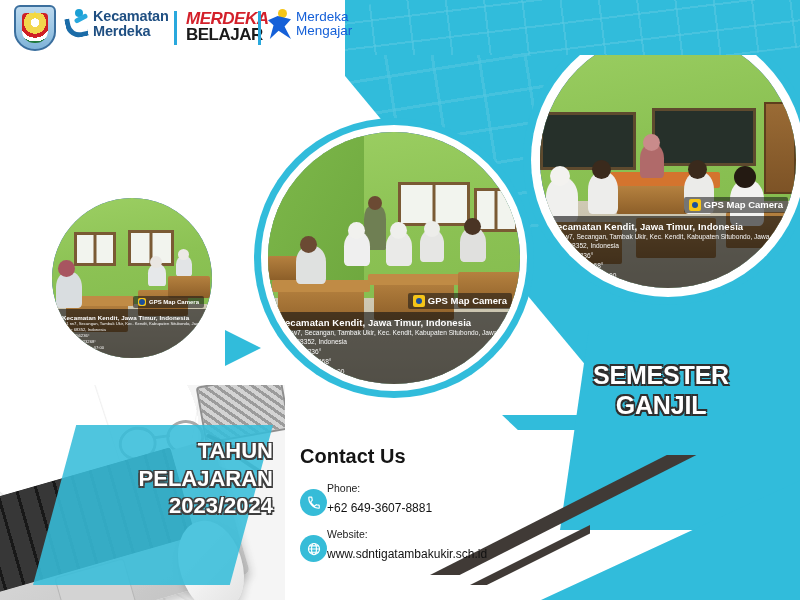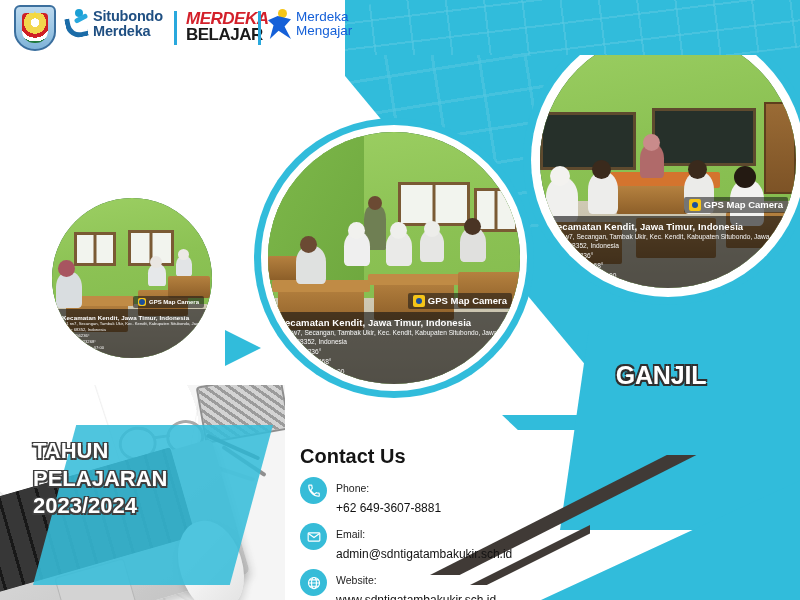--- a/index.html
+++ b/index.html
@@ -83,21 +83,21 @@
   .bg-dark-stripe { position:absolute; left:430px; top:455px; width:370px; height:120px; z-index:11;
     background:#403a36;
     clip-path:polygon(64% 0, 72% 0, 8% 100%, 0 100%); }
   .bg-dark-stripe2 { position:absolute; left:470px; top:525px; width:120px; height:60px; z-index:11;
     background:#403a36; clip-path:polygon(100% 0, 100% 14%, 14% 100%, 0 100%); }
 
   .bg-teal-notch { position:absolute; left:225px; top:330px; width:36px; height:36px; z-index:12;
     background:#31bcdb; clip-path:polygon(0 0, 100% 50%, 0 100%); }
 
   
-  .photo { position:absolute; border-radius:50%; overflow:hidden; background:#14532d; }
+  .photo { position:absolute; border-radius:50%; overflow:hidden; background:#1d4ed8; }
   .classroom { position:absolute; inset:0; }
   .wall { position:absolute; inset:0; background:linear-gradient(170deg,#9ccf63 0%,#8cc254 40%,#7fb84b 100%); }
   .wall-dark { position:absolute; left:0; top:0; width:38%; height:62%;
     background:linear-gradient(120deg,#7db84a,#6fa83f); }
   .floor { position:absolute; left:0; bottom:0; width:100%; height:34%;
     background:linear-gradient(180deg,#cfc9b4,#b8b09a); }
   .win { position:absolute; background:#f2f4ee; border:3px solid #7a5a34; }
   .win::after { content:""; position:absolute; left:50%; top:0; width:3px; height:100%;
     background:#7a5a34; transform:translateX(-50%); }
   .board { position:absolute; background:#26302a; border:3px solid #5e4a2e; }
@@ -172,35 +172,35 @@
   .lp-basket { position:absolute; left:200px; top:-6px; width:86px; height:58px;
     background:repeating-linear-gradient(45deg,#9a9a9a 0 3px,#cfcfcf 3px 7px);
     border:2px solid #8e8e8e; border-radius:4px; transform:rotate(-10deg); }
   .lp-pens { position:absolute; left:200px; top:54px; width:90px; height:50px; }
   .lp-pens i { position:absolute; height:4px; border-radius:2px; font-style:normal; }
 
   .year-badge { position:absolute; left:33px; top:425px; width:240px; height:160px; z-index:18;
     background:#37bdd9; opacity:0.88;
     clip-path:polygon(18% 0, 100% 0, 82% 100%, 0 100%); }
   .year-text { position:absolute; left:33px; top:437px; width:240px; z-index:19;
-    text-align:left; color:#ffffff; font-weight:bold; font-size:22px; line-height:1.26;
+    text-align:right; color:#ffffff; font-weight:bold; font-size:22px; line-height:1.26;
     text-shadow:-1.5px -1.5px 0 #3f3f3f, 1.5px -1.5px 0 #3f3f3f, -1.5px 1.5px 0 #3f3f3f, 1.5px 1.5px 0 #3f3f3f; }
   .year-text span { display:block; }
 
   
   .sumatif { position:absolute; left:528px; top:360px; width:266px; z-index:30;
     text-align:center; color:#ffffff; font-weight:bold; font-size:25px; line-height:1.2;
     letter-spacing:-0.2px;
     text-shadow:-1.6px -1.6px 0 #2f2f2f, 1.6px -1.6px 0 #2f2f2f, -1.6px 1.6px 0 #2f2f2f, 1.6px 1.6px 0 #2f2f2f; }
   .sumatif span { display:block; }
 
   
   .contact { position:absolute; left:300px; top:445px; z-index:30; width:240px; }
   .contact-title { font-size:20px; font-weight:bold; color:#141414; margin-bottom:9px; }
-  .c-row { display:flex; align-items:flex-start; gap:9px; margin-bottom:7px; }
+  .c-row { display:flex; align-items:flex-end; margin-bottom:7px; }
   .c-ico { width:27px; height:27px; border-radius:50%; background:#36bcd8; flex:0 0 27px;
     display:flex; align-items:center; justify-content:center; color:#ffffff; }
   .c-ico svg { display:block; }
   .c-txt { line-height:1.22; }
   .c-lbl { font-size:10.5px; color:#1c1c1c; }
   .c-val { font-size:12px; color:#111111; }
 </style>
 </head>
 <body>
 
@@ -351,50 +351,39 @@
       <div class="gps-line">Rt1 rw7, Secangan, Tambak Ukir, Kec. Kendit, Kabupaten Situbondo, Jawa</div>
       <div class="gps-line">Timur 68352, Indonesia</div>
       <div class="gps-line">Lat -7.756236°</div>
       <div class="gps-line">Long 113.923268°</div>
       <div class="gps-line">07:34 AM GMT +07:00</div>
     </div>
   </div>
 
 
   <div class="sumatif">
+    <span>SEMESTER</span>
     <span>GANJIL</span>
   </div>
 
   <div class="contact">
     <div class="contact-title">Contact Us</div>
 
     <div class="c-row">
       <span class="c-ico">
         <svg width="14" height="14" viewBox="0 0 24 24" fill="none" stroke="#fff" stroke-width="2" stroke-linecap="round">
           <path d="M6.6 10.8c1.4 2.8 3.8 5.2 6.6 6.6l2.2-2.2c.3-.3.7-.4 1-.2 1.2.4 2.4.6 3.6.6.6 0 1 .4 1 1V20c0 .6-.4 1-1 1C11 21 3 13 3 3c0-.6.4-1 1-1h3.4c.6 0 1 .4 1 1 0 1.3.2 2.5.6 3.6.1.4 0 .8-.2 1.1l-2.2 2.1z"></path>
         </svg>
       </span>
       <span class="c-txt">
         <span class="c-lbl">Phone:</span><br>
         <span class="c-val">+62 649-3607-8881</span>
       </span>
     </div>
 
-    <div class="c-row">
-      <span class="c-ico">
-        <svg width="14" height="14" viewBox="0 0 24 24" fill="none" stroke="#fff" stroke-width="2" stroke-linejoin="round">
-          <rect x="2" y="5" width="20" height="14" rx="1.5"></rect>
-          <path d="M2.5 6l9.5 7 9.5-7"></path>
-        </svg>
-      </span>
-      <span class="c-txt">
-        <span class="c-lbl">Email:</span><br>
-        <span class="c-val">admin@sdntigatambakukir.sch.id</span>
-      </span>
-    </div>
 
     <div class="c-row">
       <span class="c-ico">
         <svg width="14" height="14" viewBox="0 0 24 24" fill="none" stroke="#fff" stroke-width="2">
           <circle cx="12" cy="12" r="9.5"></circle>
           <ellipse cx="12" cy="12" rx="4.2" ry="9.5"></ellipse>
           <path d="M2.5 12h19M4 6.5h16M4 17.5h16"></path>
         </svg>
       </span>
       <span class="c-txt">
@@ -417,21 +406,21 @@
       </div>
     </div>
 
     <div class="k-logo">
       <span class="k-glyph">
         <span class="k-head"></span>
           <span class="k-body"></span>
           <span class="k-body2"></span>
       </span>
       <span class="k-text">
-        <span>Situbondo</span>
+        <span>Kecamatan</span>
         <span>Merdeka</span>
       </span>
     </div>
 
     <div class="sep s1"></div>
 
     <div class="mb-logo">
       <div class="mb-1">MERDEKA</div>
       <div class="mb-2">BELAJAR</div>
     </div>

